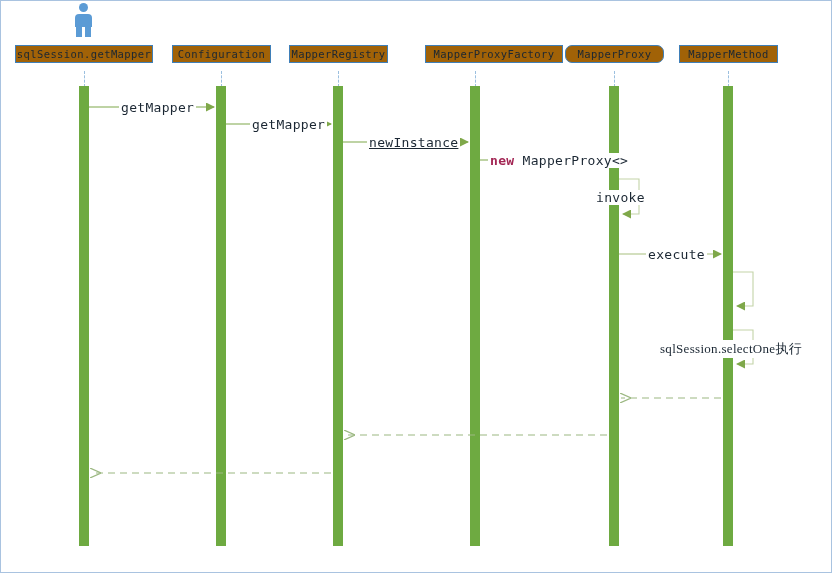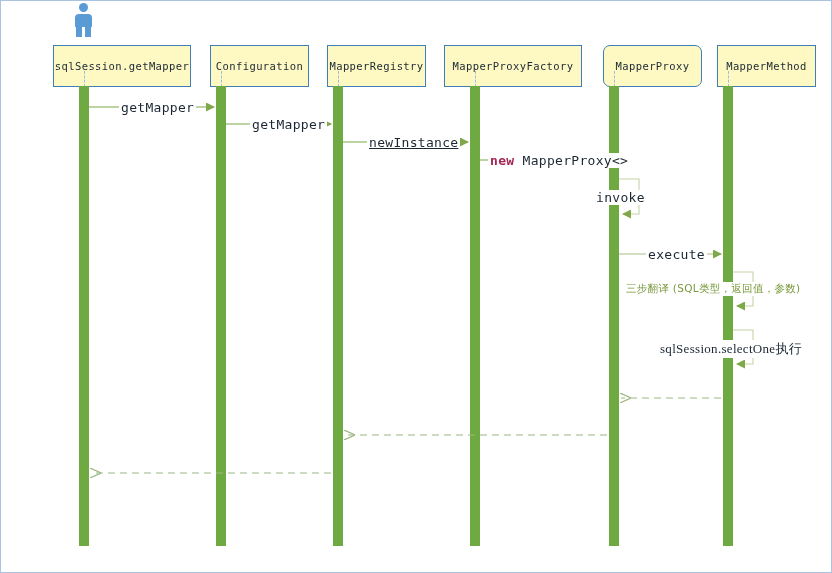--- a/index.html
+++ b/index.html
@@ -24,31 +24,30 @@
     position: absolute; width: 9px; height: 9px;
     border-radius: 50%; background: #5b9bd5;
   }
   .actor-body {
     position: absolute; background: #5b9bd5;
   }
 
   
   .participant {
     position: absolute;
-    background: #fef9c3;
+    background: #a16207;
     border: 1px solid #3f7fb8;
     color: #1b2733;
     font-size: 10.5px;
     letter-spacing: .4px;
     display: flex;
     align-items: center;
     justify-content: center;
     white-space: nowrap;
-    height: 42px;
-    margin-left: 38px;
+    height: 18px;
   }
 
   
   .lifeline-dash {
     position: absolute;
     width: 0; border-left: 1px dashed #9bbfdf;
   }
   .activation {
     position: absolute;
     width: 10px;
@@ -90,21 +89,21 @@
 
   <div class="participant" style="left:14px; top:44px; width:138px;">
     <span>sqlSession.getMapper</span>
   </div>
   <div class="participant" style="left:288px; top:44px; width:99px;">
     <span>MapperRegistry</span>
   </div>
   <div class="participant" style="left:171px; top:44px; width:99px;">
     <span>Configuration</span>
   </div>
-  <div class="participant" style="left:405px; top:44px; width:138px;">
+  <div class="participant" style="left:424px; top:44px; width:138px;">
     <span>MapperProxyFactory</span>
   </div>
   <div class="participant" style="left:564px; top:44px; width:99px;border-radius:7px;">
     <span>MapperProxy</span>
   </div>
   <div class="participant" style="left:678px; top:44px; width:99px;">
     <span>MapperMethod</span>
   </div>
 
   <div class="lifeline-dash" style="left:83px;  top:70px; height:16px;"></div>
@@ -168,17 +167,16 @@
 
   <div class="msg-label" style="left:487px; top:152px;">
     <span class="kw">new</span>
     <span>MapperProxy&lt;&gt;</span>
   </div>
 
   <div class="msg-label" style="left:593px; top:189px;">invoke</div>
 
   <div class="msg-label" style="left:645px; top:246px;">execute</div>
 
-  <div class="msg-label cn olive" style="left:623px; top:281px;">三步翻译 (SQL类型，返回值，参数)</div>
 
   <div class="msg-label mixed" style="left:657px; top:339px;">sqlSession.selectOne执行</div>
 
 </div>
 
 </body></html>

